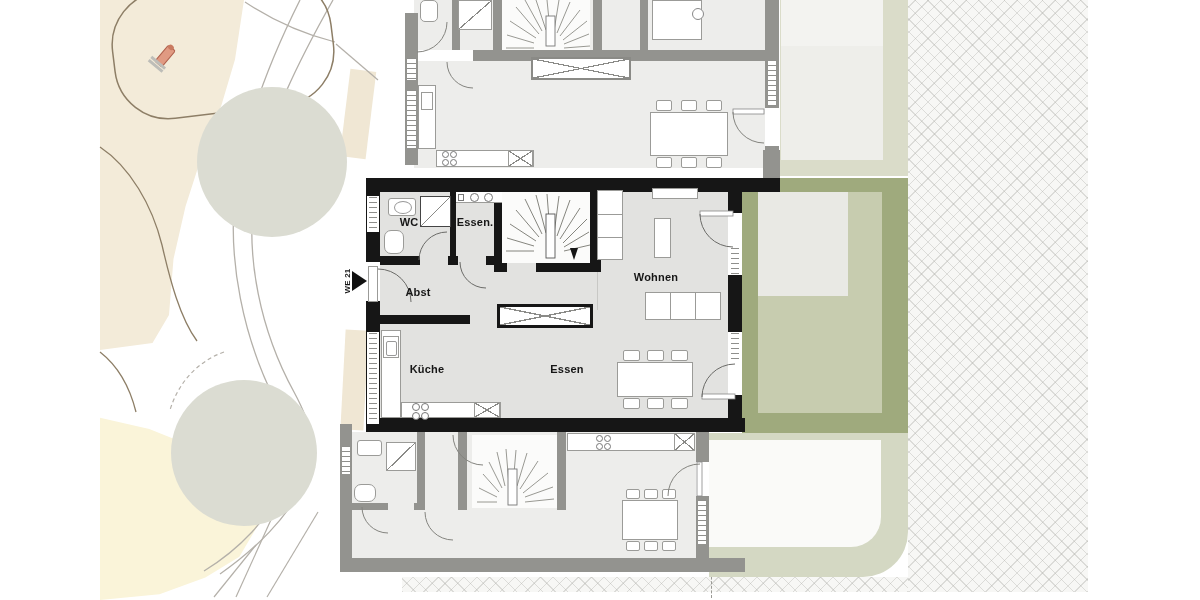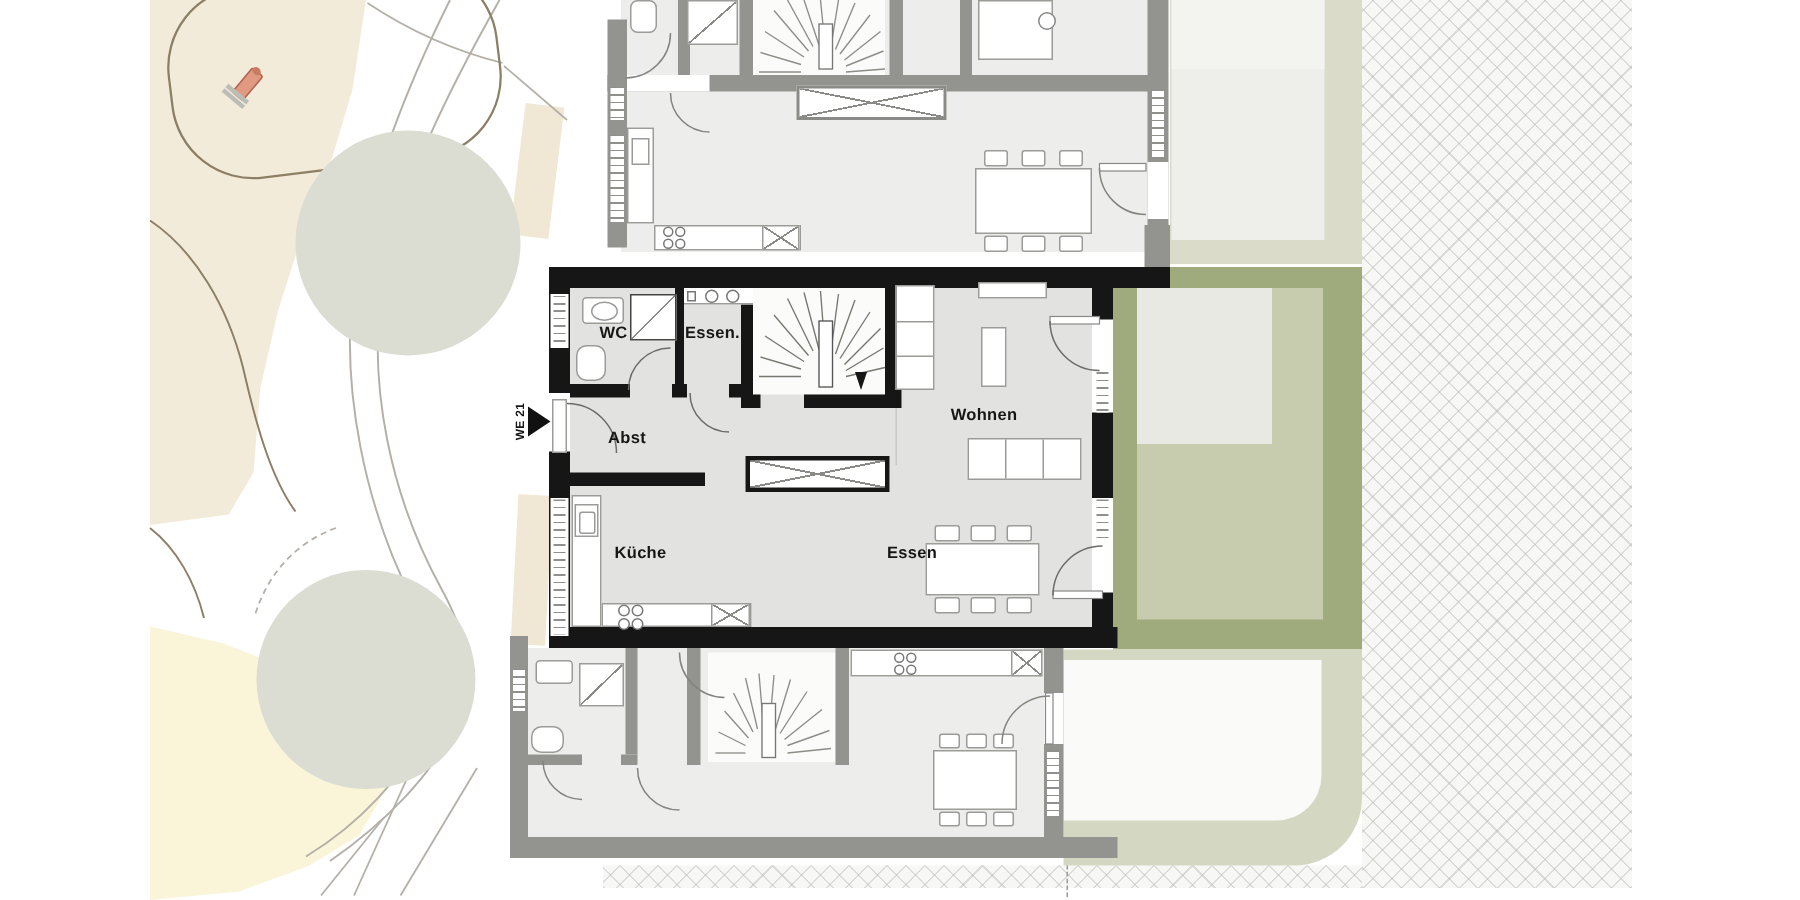--- a/index.html
+++ b/index.html
@@ -305,17 +305,17 @@
     </g>
     <rect x="508" y="469" width="9" height="36" fill="#fff" stroke="#777" stroke-width=".9"></rect>
 
     <polygon points="352,271 367,281 352,291" fill="#111"></polygon>
   </svg>
 
   <span class="abs lbl" style="left:409px;top:222px;z-index:9;">WC</span>
   <span class="abs lbl" style="left:475px;top:222px;z-index:9;">Essen.</span>
   <span class="abs lbl" style="left:418px;top:292px;z-index:9;">Abst</span>
   <span class="abs lbl" style="left:427px;top:369px;z-index:9;">Küche</span>
-  <span class="abs lbl" style="left:608px;top:369px;z-index:9;">Essen</span>
+  <span class="abs lbl" style="left:567px;top:369px;z-index:9;">Essen</span>
   <span class="abs lbl" style="left:656px;top:277px;z-index:9;">Wohnen</span>
   <span class="abs lbl" style="left:347px;top:281px;font-size:8px;transform:translate(-50%,-50%) rotate(-90deg);z-index:9;">WE 21</span>
 
 </div>
 
 </body></html>

